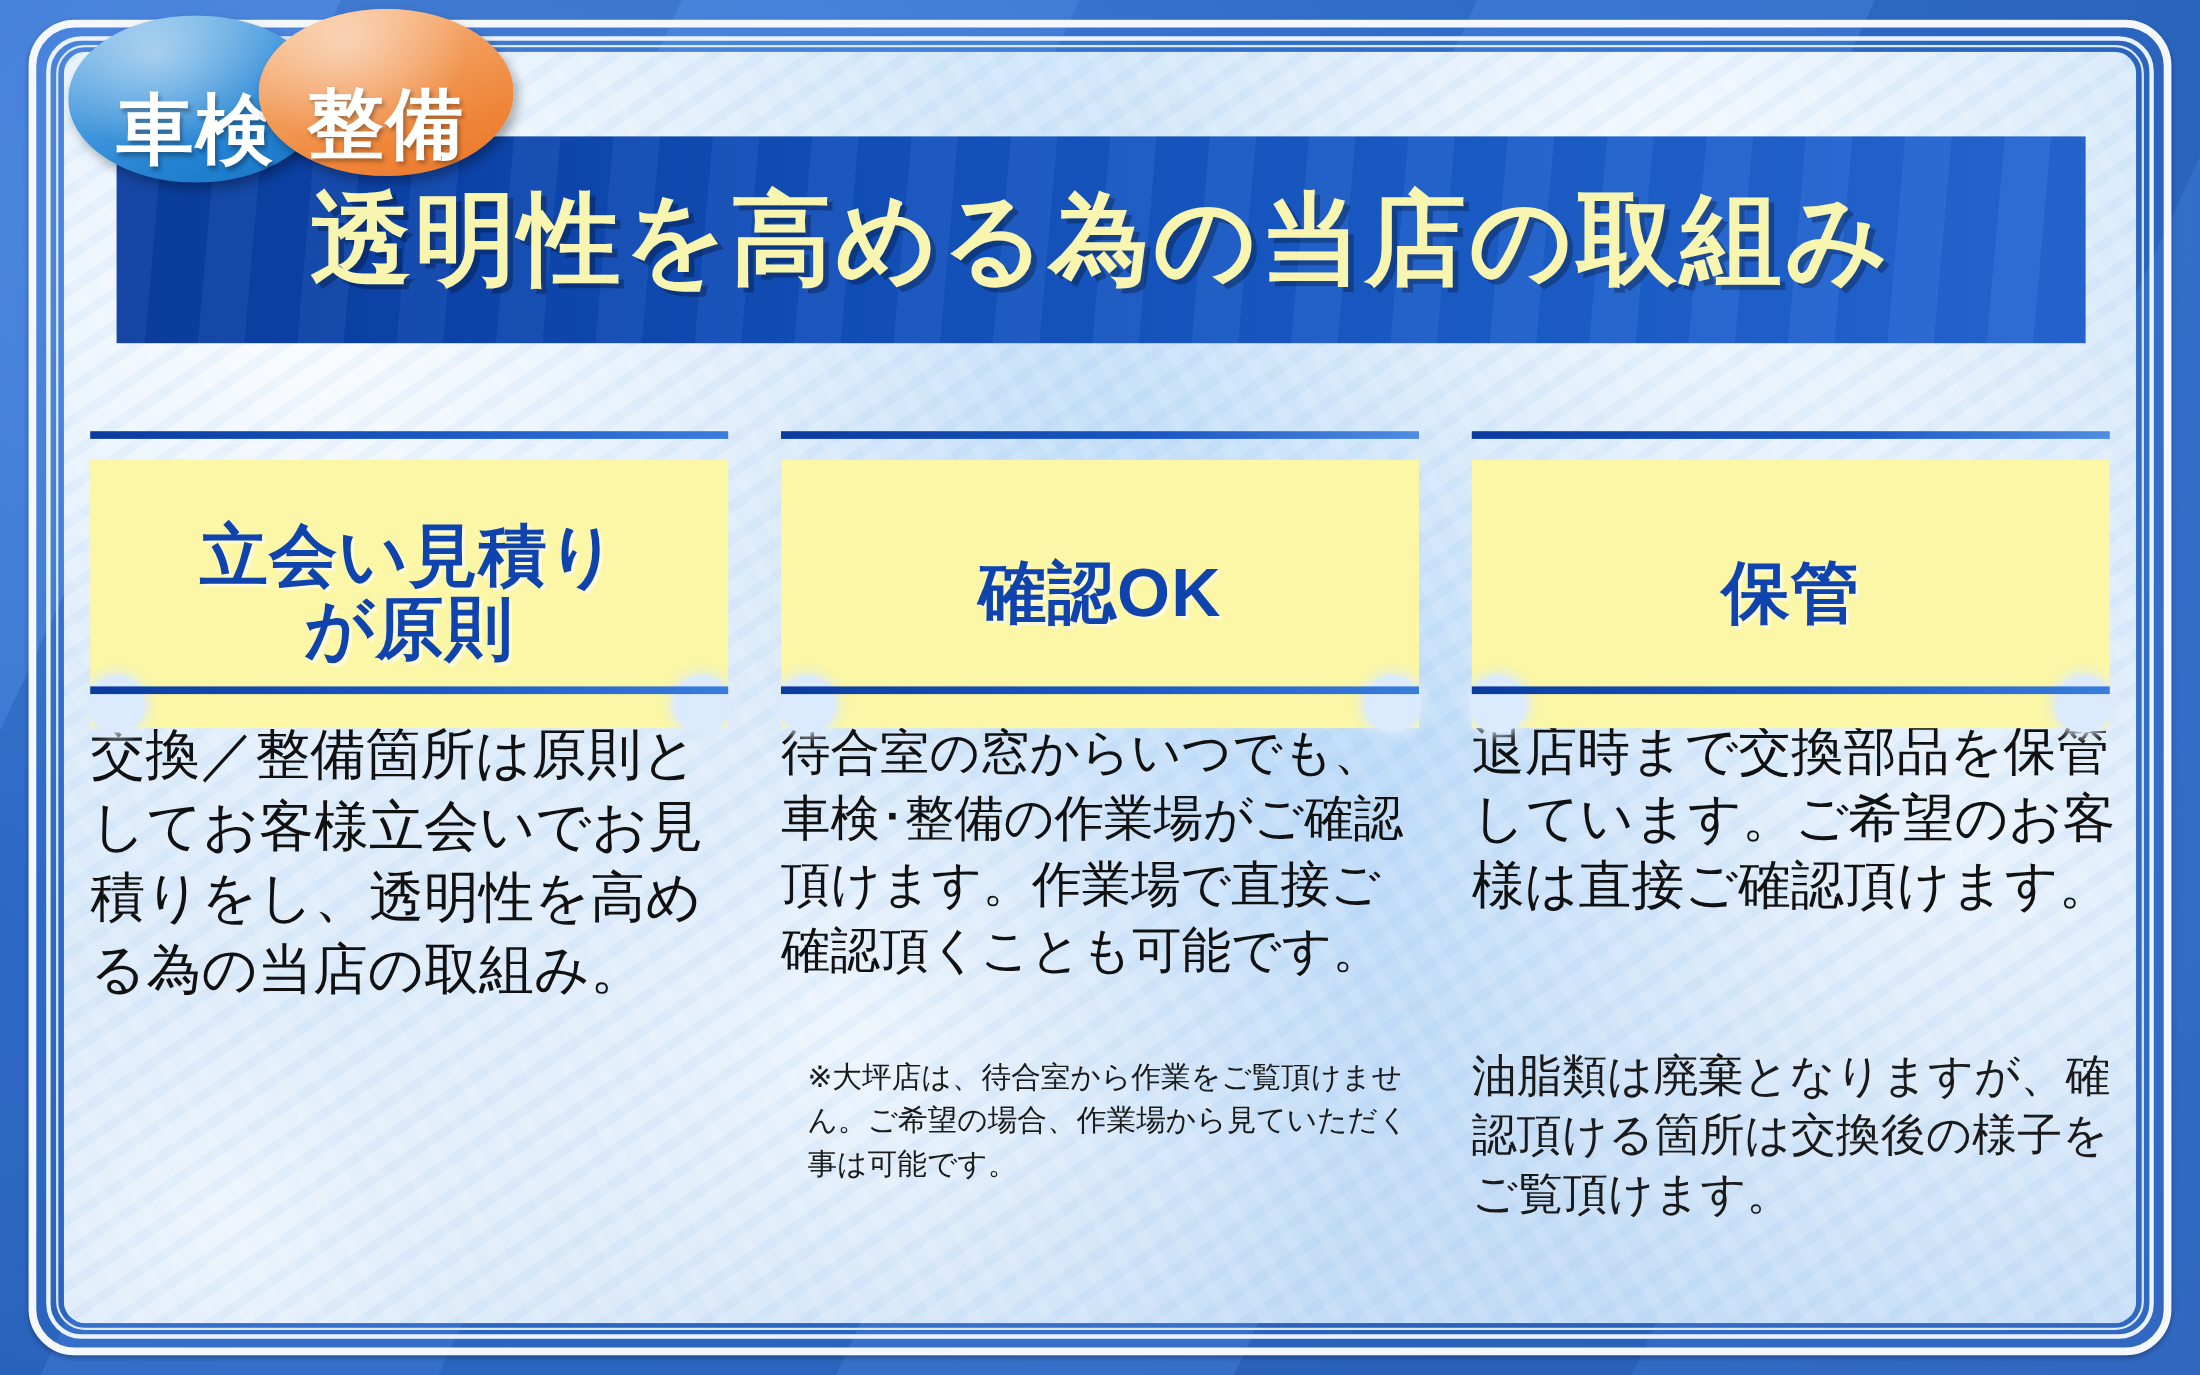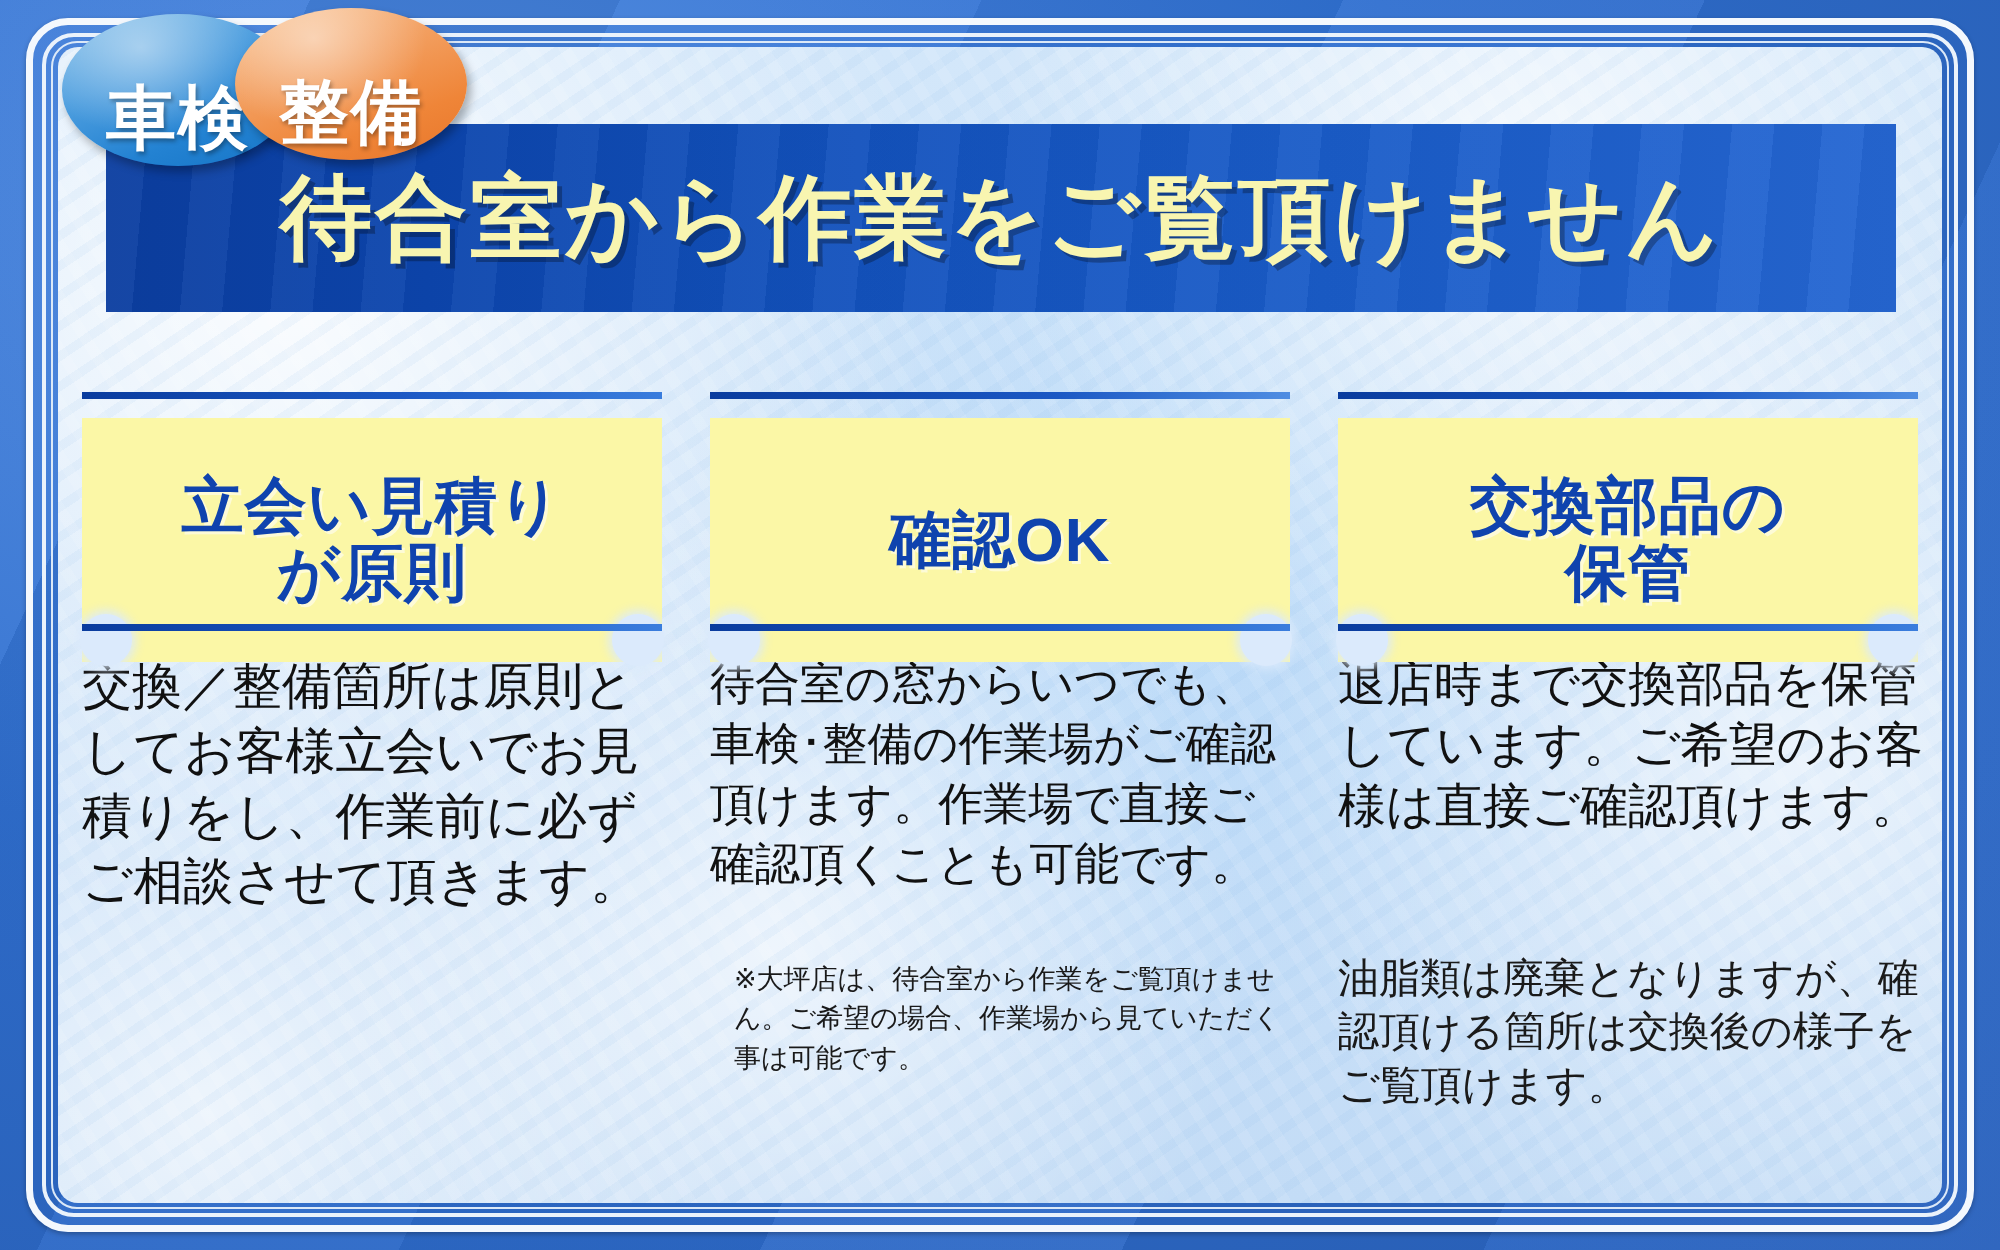--- a/index.html
+++ b/index.html
@@ -174,21 +174,21 @@
 
 <div id="stage">
 
   <div class="panel"></div>
 
   <div class="frame-outer"></div>
   <div class="frame-inner"></div>
   <div class="frame-inner2"></div>
 
   <div class="title-banner">
-    <span class="title-text">待合室から作業をご覧頂けません</span>
+    <span class="title-text">透明性を高める為の当店の取組み</span>
   </div>
 
   <div class="badges">
     <div class="badge badge-blue">
       <span>車検</span>
     </div>
     <div class="badge badge-orange">
       <span>整備</span>
     </div>
   </div>
@@ -197,39 +197,38 @@
 
     <div class="col">
       <div class="rule-top"></div>
       <div class="ticket">
         <div class="ticket-line">立会い見積り</div>
         <div class="ticket-line">が原則</div>
         <span class="notch l"></span>
         <span class="notch r"></span>
       </div>
       <div class="rule-bottom"></div>
-      <div class="body-copy c1">交換／整備箇所は原則としてお客様立会いでお見積りをし、作業前に必ずご相談させて頂きます。</div>
+      <div class="body-copy c1">交換／整備箇所は原則としてお客様立会いでお見積りをし、透明性を高める為の当店の取組み。</div>
     </div>
 
     <div class="col">
       <div class="rule-top c2"></div>
       <div class="ticket">
         <div class="ticket-line">確認OK</div>
         <span class="notch l"></span>
         <span class="notch r"></span>
       </div>
       <div class="rule-bottom"></div>
       <div class="body-copy c2">待合室の窓からいつでも、車検･整備の作業場がご確認頂けます。作業場で直接ご確認頂くことも可能です。</div>
       <div class="note n2">※大坪店は、待合室から作業をご覧頂けません。ご希望の場合、作業場から見ていただく事は可能です。</div>
     </div>
 
     <div class="col">
       <div class="rule-top c2"></div>
       <div class="ticket">
-        <div class="ticket-line">交換部品の</div>
         <div class="ticket-line">保管</div>
         <span class="notch l"></span>
         <span class="notch r"></span>
       </div>
       <div class="rule-bottom"></div>
       <div class="body-copy c3">退店時まで交換部品を保管しています。ご希望のお客様は直接ご確認頂けます。</div>
       <div class="note n3">油脂類は廃棄となりますが、確認頂ける箇所は交換後の様子をご覧頂けます。</div>
     </div>
 
   </div>

